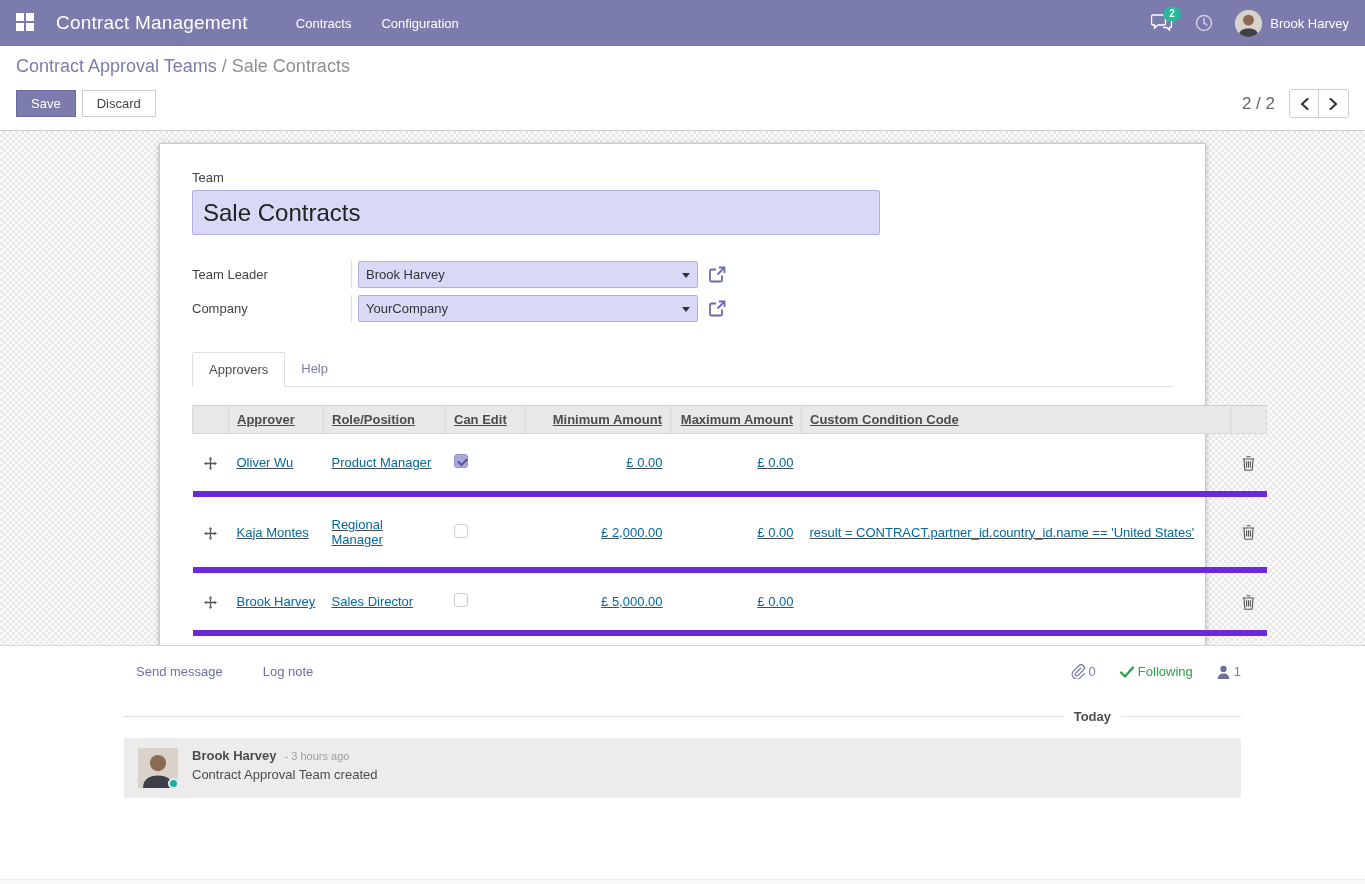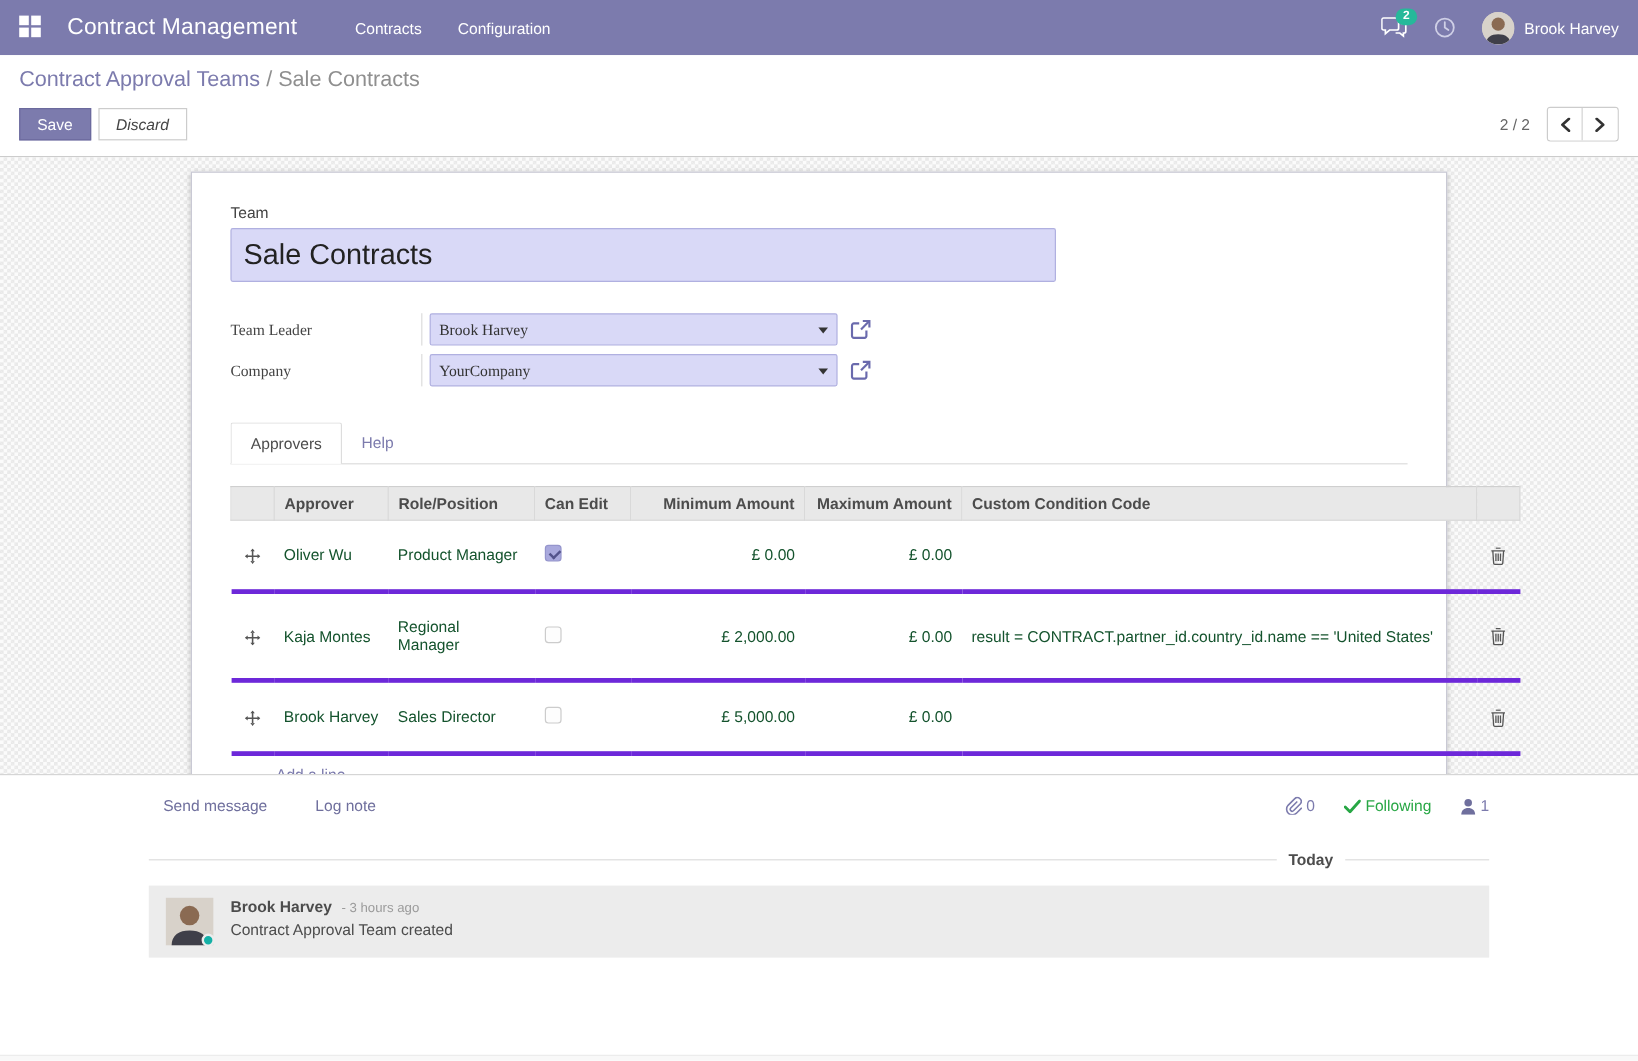--- a/index.html
+++ b/index.html
@@ -21,61 +21,61 @@
   .nav-user-name { font-size:13px; color:#fff; }
 
   
   .control-panel { background:#fff; border-bottom:1px solid #ccc; padding:10px 16px 12px; }
   .breadcrumb { font-size:18px; margin-bottom:12px; }
   .breadcrumb a { color:#7c7bad; text-decoration:none; cursor:pointer; }
   .breadcrumb .sep, .breadcrumb .current { color:#8f8f8f; }
   .cp-row { display:flex; align-items:center; }
   .btn { font-size:13px; padding:5px 14px; border-radius:0; cursor:pointer; border:1px solid transparent; }
   .btn-primary { background:#7c7bad; border-color:#6b6a9d; color:#fff; margin-right:6px; }
-  .btn-default { background:#fff; border-color:#ccc; color:#444;font-style:italic; }
+  .btn-default { background:#fff; border-color:#ccc; color:#444; }
   .cp-right { margin-left:auto; display:flex; align-items:center; gap:14px; }
-  .pager-count { color:#666; font-size:13px; }
+  .pager-count { color:#666; font-size:17px; }
   .pager-btns { display:flex; border:1px solid #ccc; border-radius:3px; overflow:hidden; }
   .pager-btn { width:29px; height:27px; display:flex; align-items:center; justify-content:center; background:#fff; cursor:pointer; }
   .pager-btn:first-child { border-right:1px solid #ccc; }
 
   
   .form-area { height:514px; background-color:#fbfbfb;
     background-image:
       linear-gradient(45deg,#e9e9e9 25%,transparent 25%,transparent 75%,#e9e9e9 75%),
       linear-gradient(45deg,#e9e9e9 25%,transparent 25%,transparent 75%,#e9e9e9 75%);
     background-size:6px 6px; background-position:0 0,3px 3px; overflow:hidden; }
   .sheet { width:1047px; margin:12px auto; background:#fff; border:1px solid #c9c9d4;
     box-shadow:0 1px 5px rgba(0,0,0,.25); min-height:488px; padding:26px 32px 40px; }
 
   .field-label { font-size:13px; color:#444; margin-bottom:5px; }
   .team-input { width:688px; height:45px; background:#d9d9f7; border:1px solid #b0b0e0; border-radius:2px;
     font-family:"Liberation Sans","DejaVu Sans",sans-serif; font-size:24px; color:#222; padding:0 10px; outline:none; }
 
   .field-group { margin-top:26px; }
-  .field-row { display:flex; align-items:center; margin-bottom:7px;font-family:Liberation Serif, serif; }
+  .field-row { display:flex; align-items:center; margin-bottom:7px; }
   .field-row .lbl { width:160px; color:#444; border-right:1px solid #ddd; align-self:stretch; display:flex; align-items:center; }
   .field-row .val { display:flex; align-items:center; gap:10px; padding-left:6px; }
   .select-box { position:relative; width:340px; height:27px; background:#d9d9f7; border:1px solid #b0b0e0; border-radius:2px;
     display:flex; align-items:center; padding:0 20px 0 7px; color:#333; cursor:pointer; }
   .select-box .caret { position:absolute; right:7px; top:11px; width:0; height:0;
     border-left:4px solid transparent; border-right:4px solid transparent; border-top:5px solid #333; }
   .ext-link { display:flex; cursor:pointer; }
 
   
   .tabs { display:flex; margin-top:30px; border-bottom:1px solid #ddd; }
   .tab { padding:9px 16px; margin-bottom:-1px; cursor:pointer; font-size:13px; }
   .tab.active { background:#fff; border:1px solid #ddd; border-bottom:1px solid #fff; border-radius:2px 2px 0 0; color:#4c4c4c; }
   .tab.inactive { color:#7c7bad; }
 
   
-  table.approvers { width:100%; border-collapse:collapse; margin-top:18px; table-layout:fixed; }
+  table.approvers { width:100%; border-collapse:collapse; margin-top:18px; table-layout:fixed;text-decoration:underline; }
   table.approvers th { background:#e8e8e8; font-weight:bold; color:#4c4c4c; text-align:left;
     padding:6px 8px; border:1px solid #d9d9d9; border-top:1px solid #cfcfcf; font-size:13px; }
-  table.approvers td { padding:20px 8px; border-bottom:4px solid #6d28d9; color:#14532d; height:27px; }
+  table.approvers td { padding:20px 8px; border-bottom:6px solid #6d28d9; color:#0369a1; height:27px; }
   table.approvers th.num, table.approvers td.num { text-align:right; }
   td.cond { color:#777; overflow:hidden; white-space:nowrap; text-overflow:ellipsis; }
   .col-handle, .col-trash { text-align:center !important; }
   .icon-btn { cursor:pointer; display:inline-flex; vertical-align:middle; }
   .cb { width:14px; height:14px; border-radius:3px; display:inline-block; position:relative; cursor:pointer;
     background:#fdfdfd; border:1px solid #ccc; }
   .cb.checked { background:#a9a9dd; border-color:#9595cc; }
   .cb.checked::after { content:""; position:absolute; left:3px; top:3px; width:7px; height:4px;
     border-left:2px solid #54548c; border-bottom:2px solid #54548c; transform:rotate(-45deg); }
   .add-line { color:#7c7bad; cursor:pointer; padding:8px 0 8px 38px; border-bottom:1px solid #e6e6e6; }

